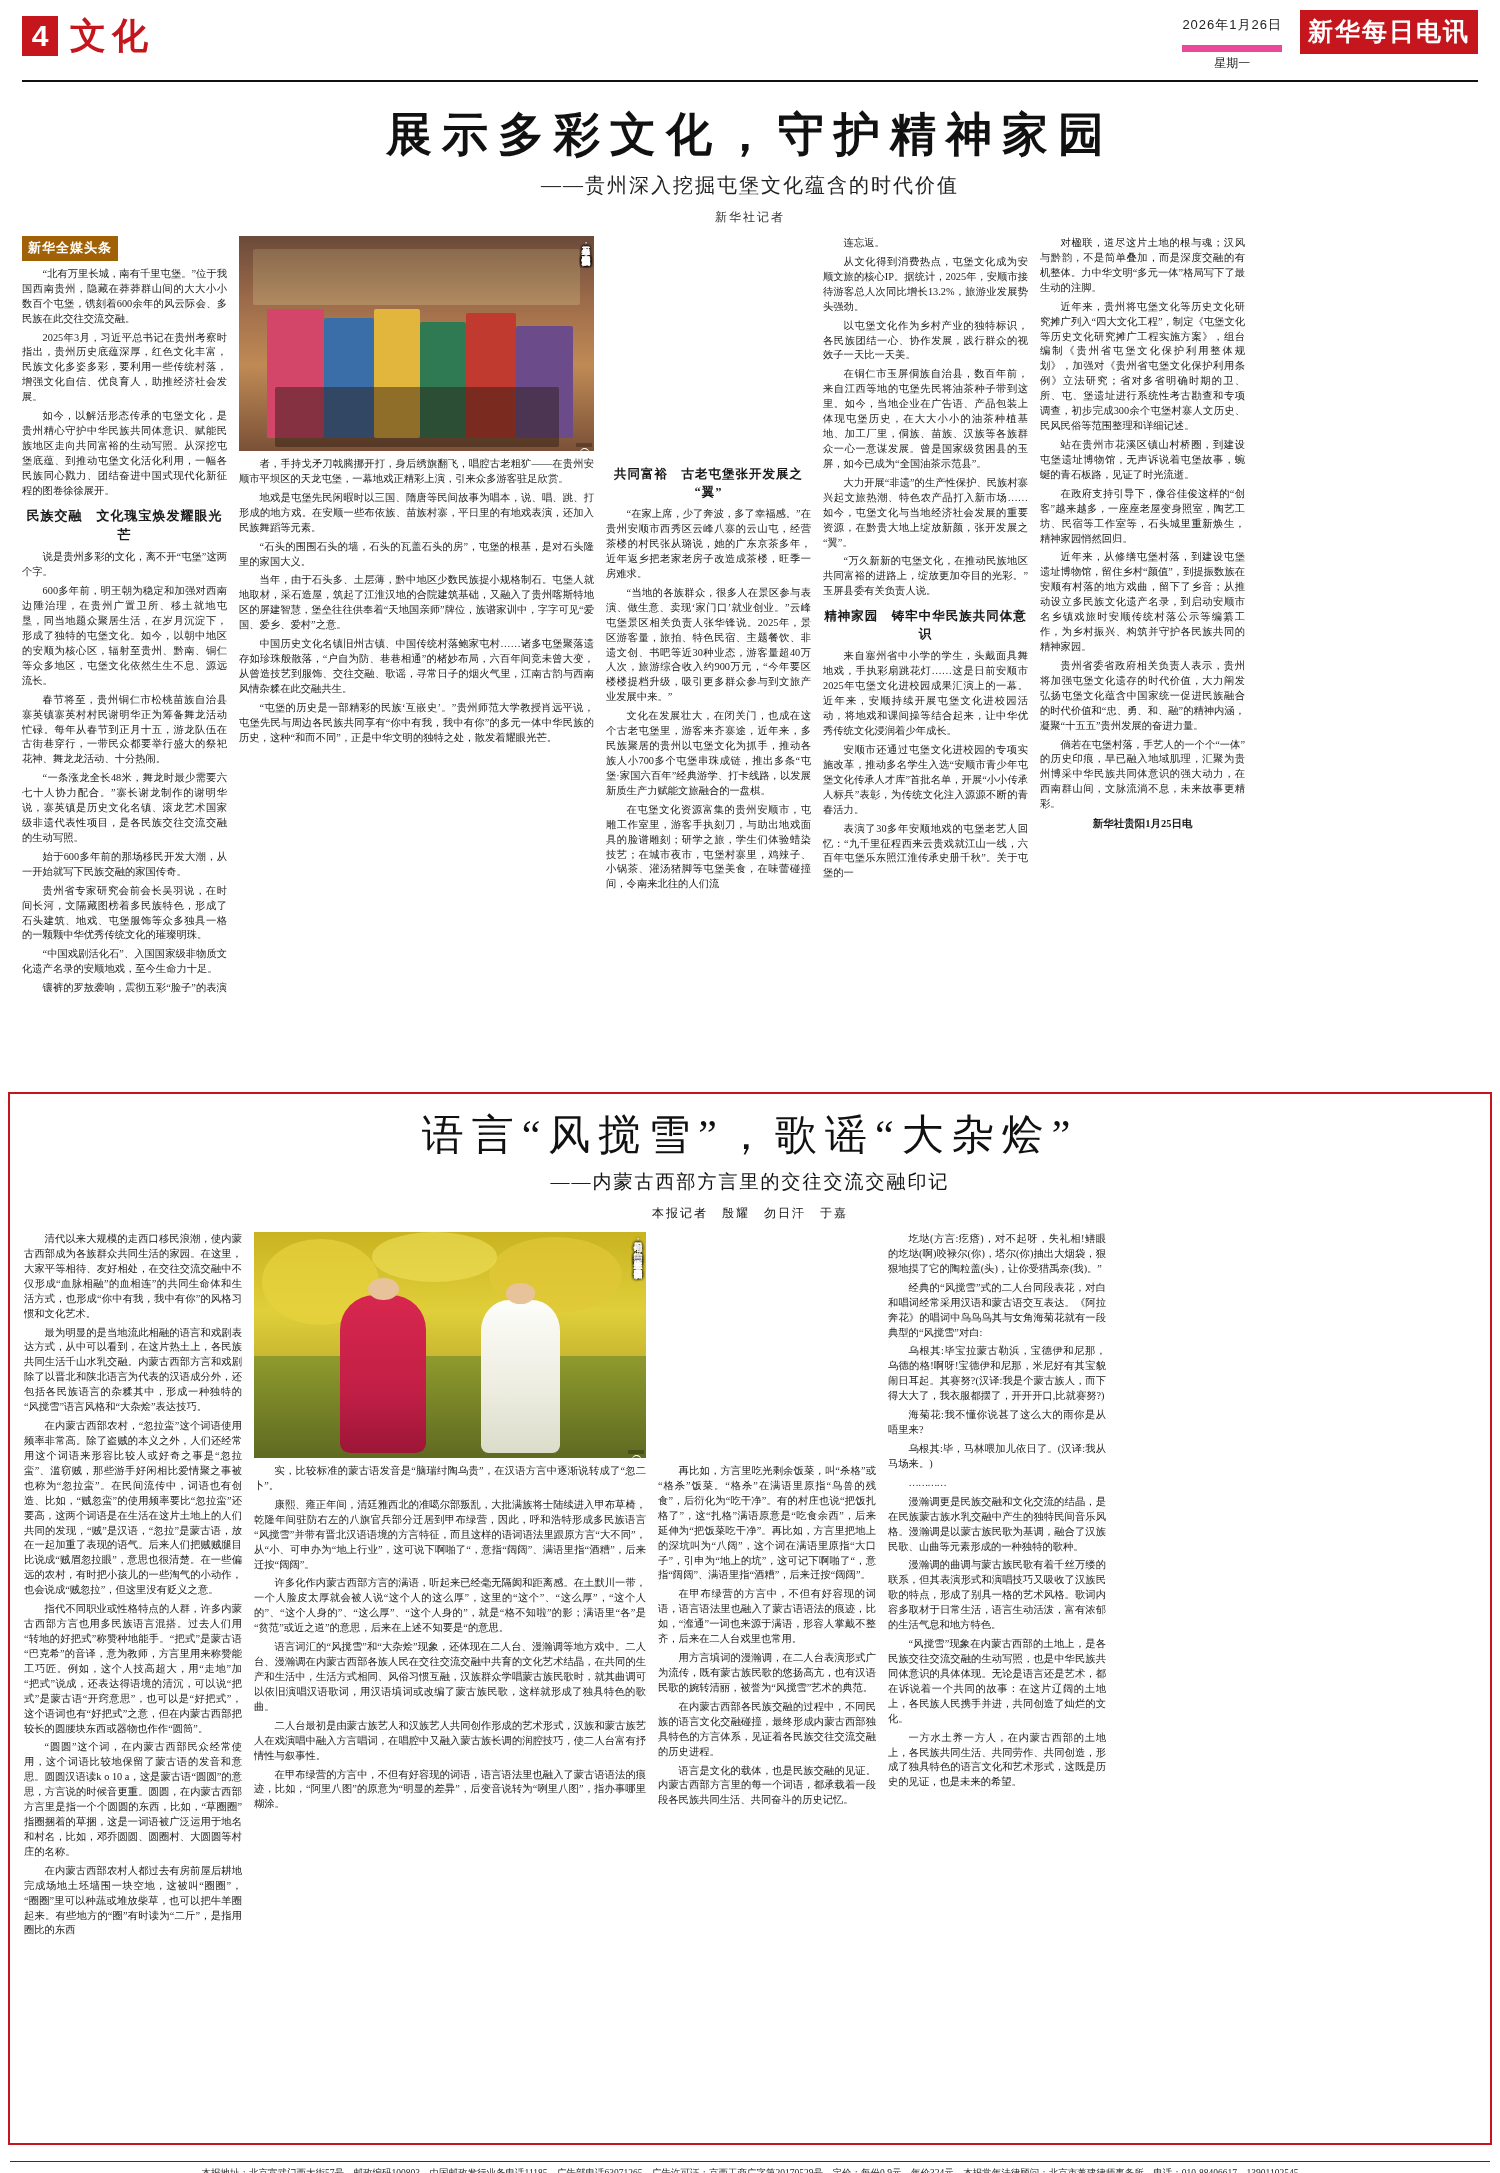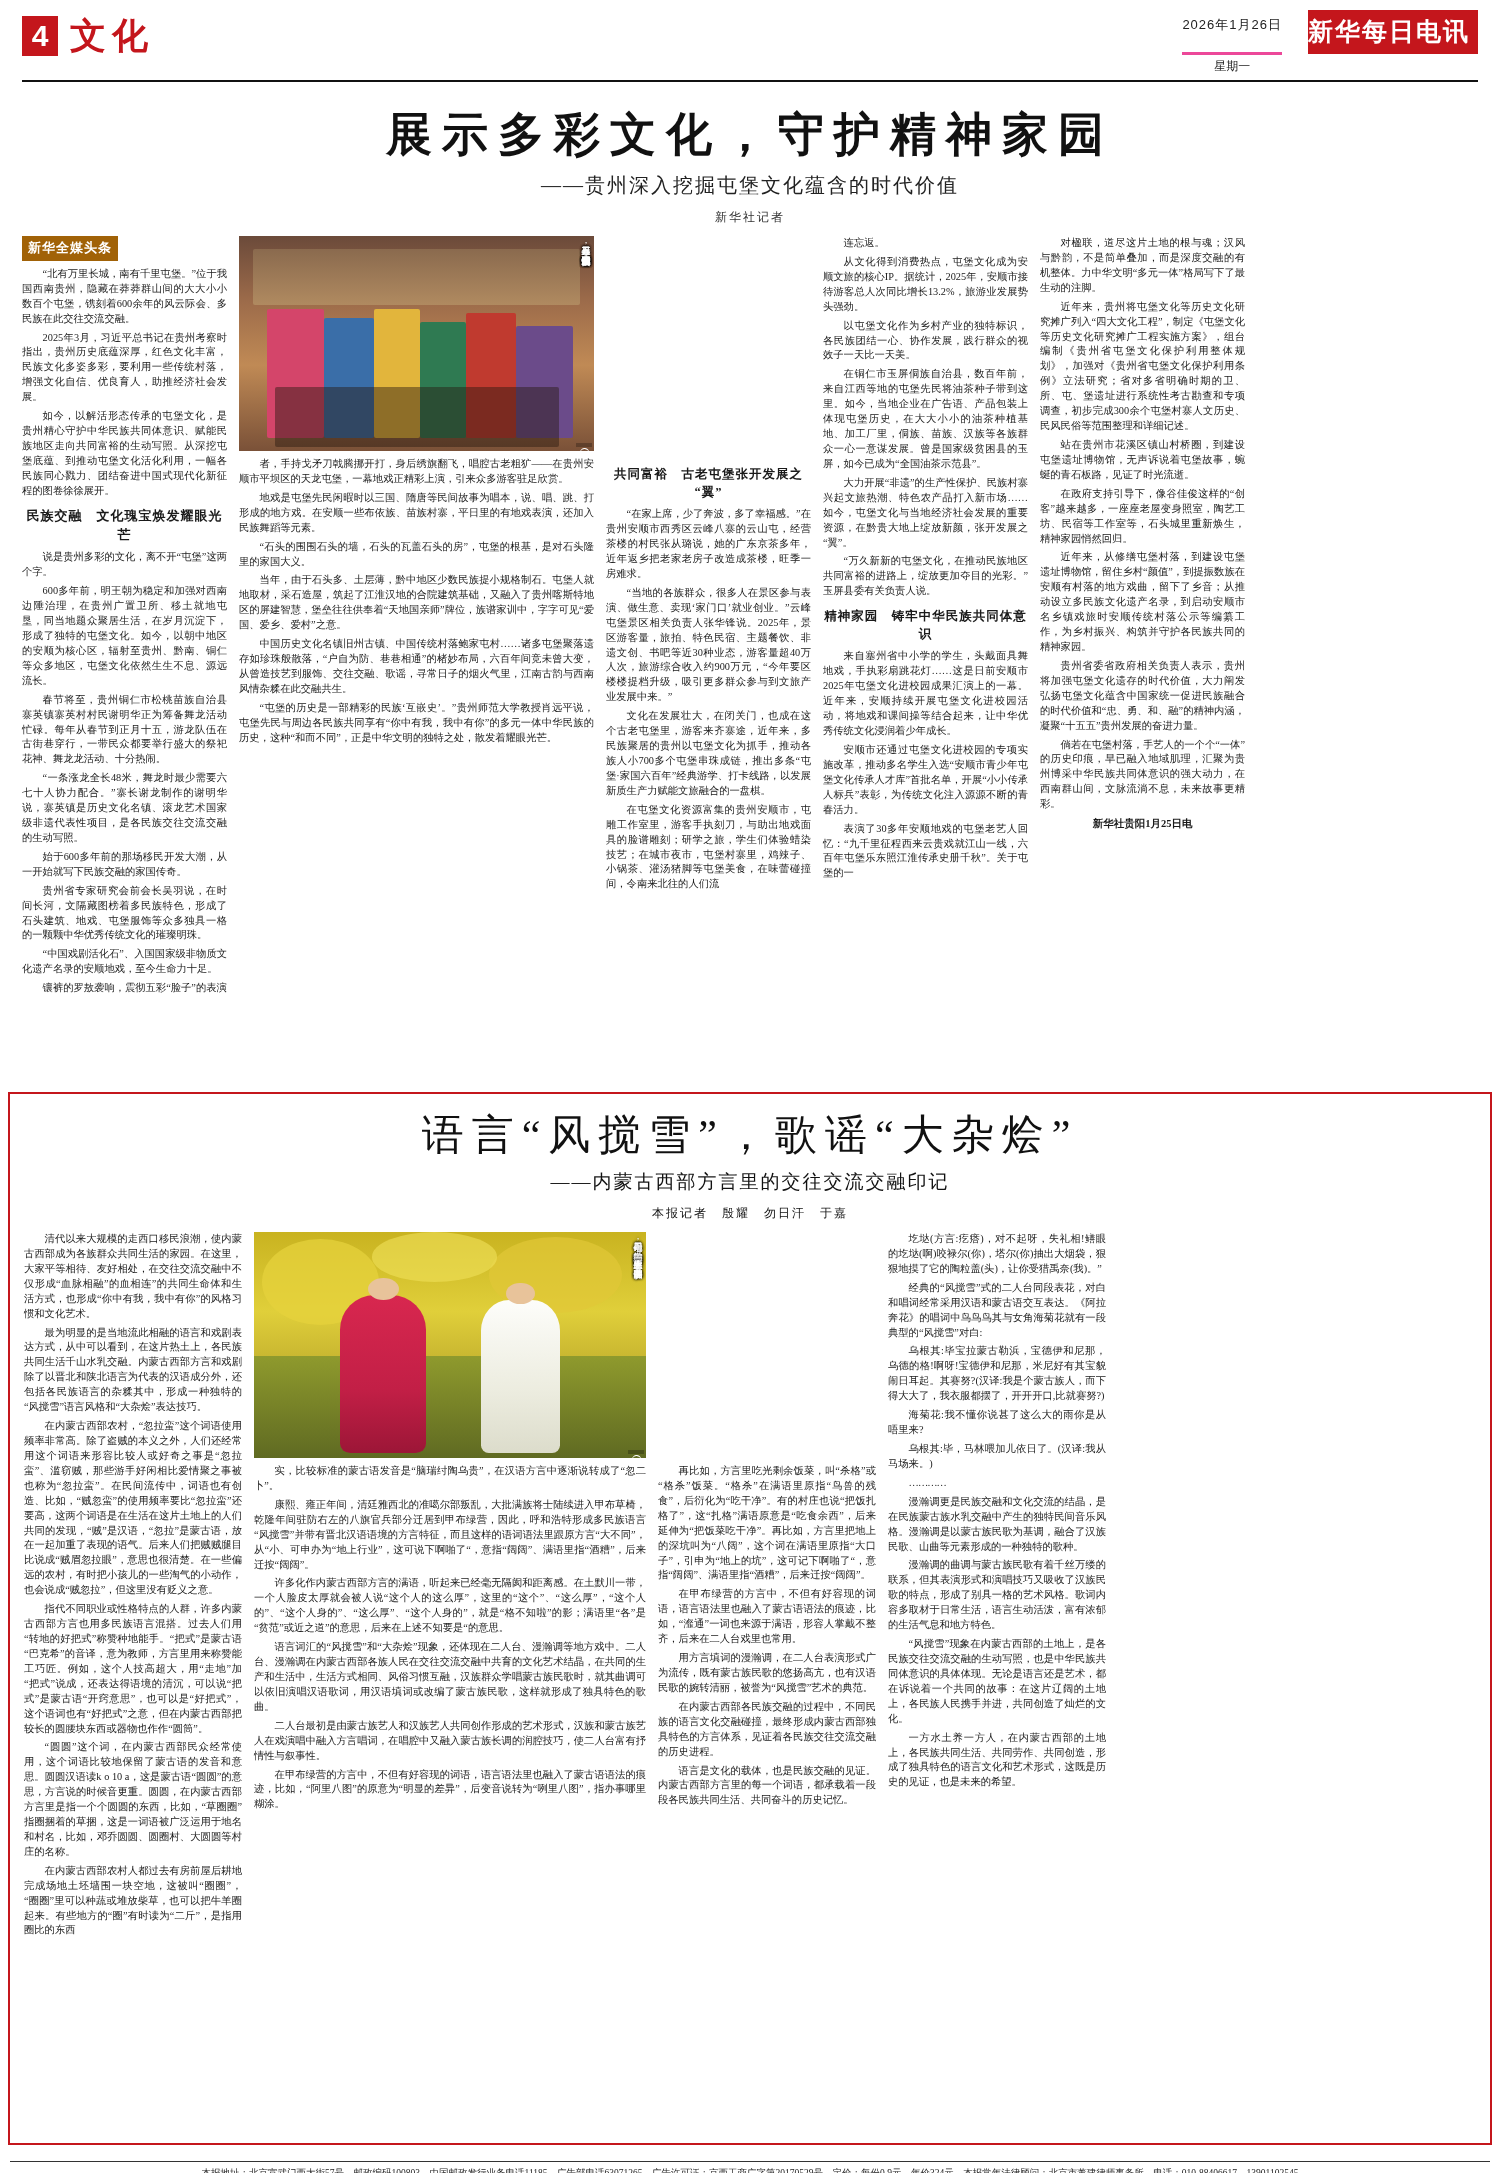--- a/index.html
+++ b/index.html
@@ -4,23 +4,23 @@
 <style>
   html,body{margin:0;padding:0;background:#ffffff;}
   body{width:1500px;height:2173px;font-family:"Liberation Serif",serif;color:#111;overflow:hidden;}
   .page{position:relative;width:1500px;height:2173px;box-sizing:border-box;padding:0;}
 
   
   .masthead{position:relative;height:66px;margin:14px 22px 0 22px;border-bottom:2px solid #111;}
   .pagenum{position:absolute;left:0;top:2px;width:36px;height:40px;background:#c4161c;color:#fff;font-family:"Liberation Sans",sans-serif;font-size:30px;font-weight:bold;display:flex;align-items:center;justify-content:center;}
   .section-name{position:absolute;left:48px;top:-2px;font-size:36px;font-weight:bold;color:#c4161c;letter-spacing:6px;font-family:"Liberation Serif",serif;}
   .dateblock{position:absolute;right:196px;top:2px;text-align:center;font-family:"Liberation Sans",sans-serif;color:#222;}
-  .dateblock .d1{font-size:13px;letter-spacing:1px;border-bottom:3px solid #ec4899;padding-bottom:18px;}
+  .dateblock .d1{font-size:13px;letter-spacing:1px;border-bottom:7px solid #ec4899;padding-bottom:11px;}
   .dateblock .d2{font-size:12px;margin-top:3px;}
-  .logo{position:absolute;right:0;top:-4px;background:#c4161c;color:#fff;font-size:25px;font-weight:bold;letter-spacing:2px;padding:5px 8px 6px 0;font-family:"Liberation Serif",serif;}
+  .logo{position:absolute;right:0;top:-4px;background:#c4161c;color:#fff;font-size:25px;font-weight:bold;letter-spacing:2px;padding:5px 8px 6px 8px;font-family:"Liberation Serif",serif;}
 
   
   .top{margin:0 22px;}
   .headline{text-align:center;font-size:46px;font-weight:bold;letter-spacing:10px;margin:22px 0 6px;}
   .subhead{text-align:center;font-size:20px;letter-spacing:2px;color:#222;margin-bottom:10px;}
   .byline{text-align:center;font-size:12px;color:#333;margin-bottom:10px;letter-spacing:2px;}
 
   .cols{display:flex;gap:12px;}
   .col{font-size:10.3px;line-height:1.45;text-align:justify;color:#1a1a1a;}
   .col p{margin:0 0 4px 0;text-indent:2em;}

